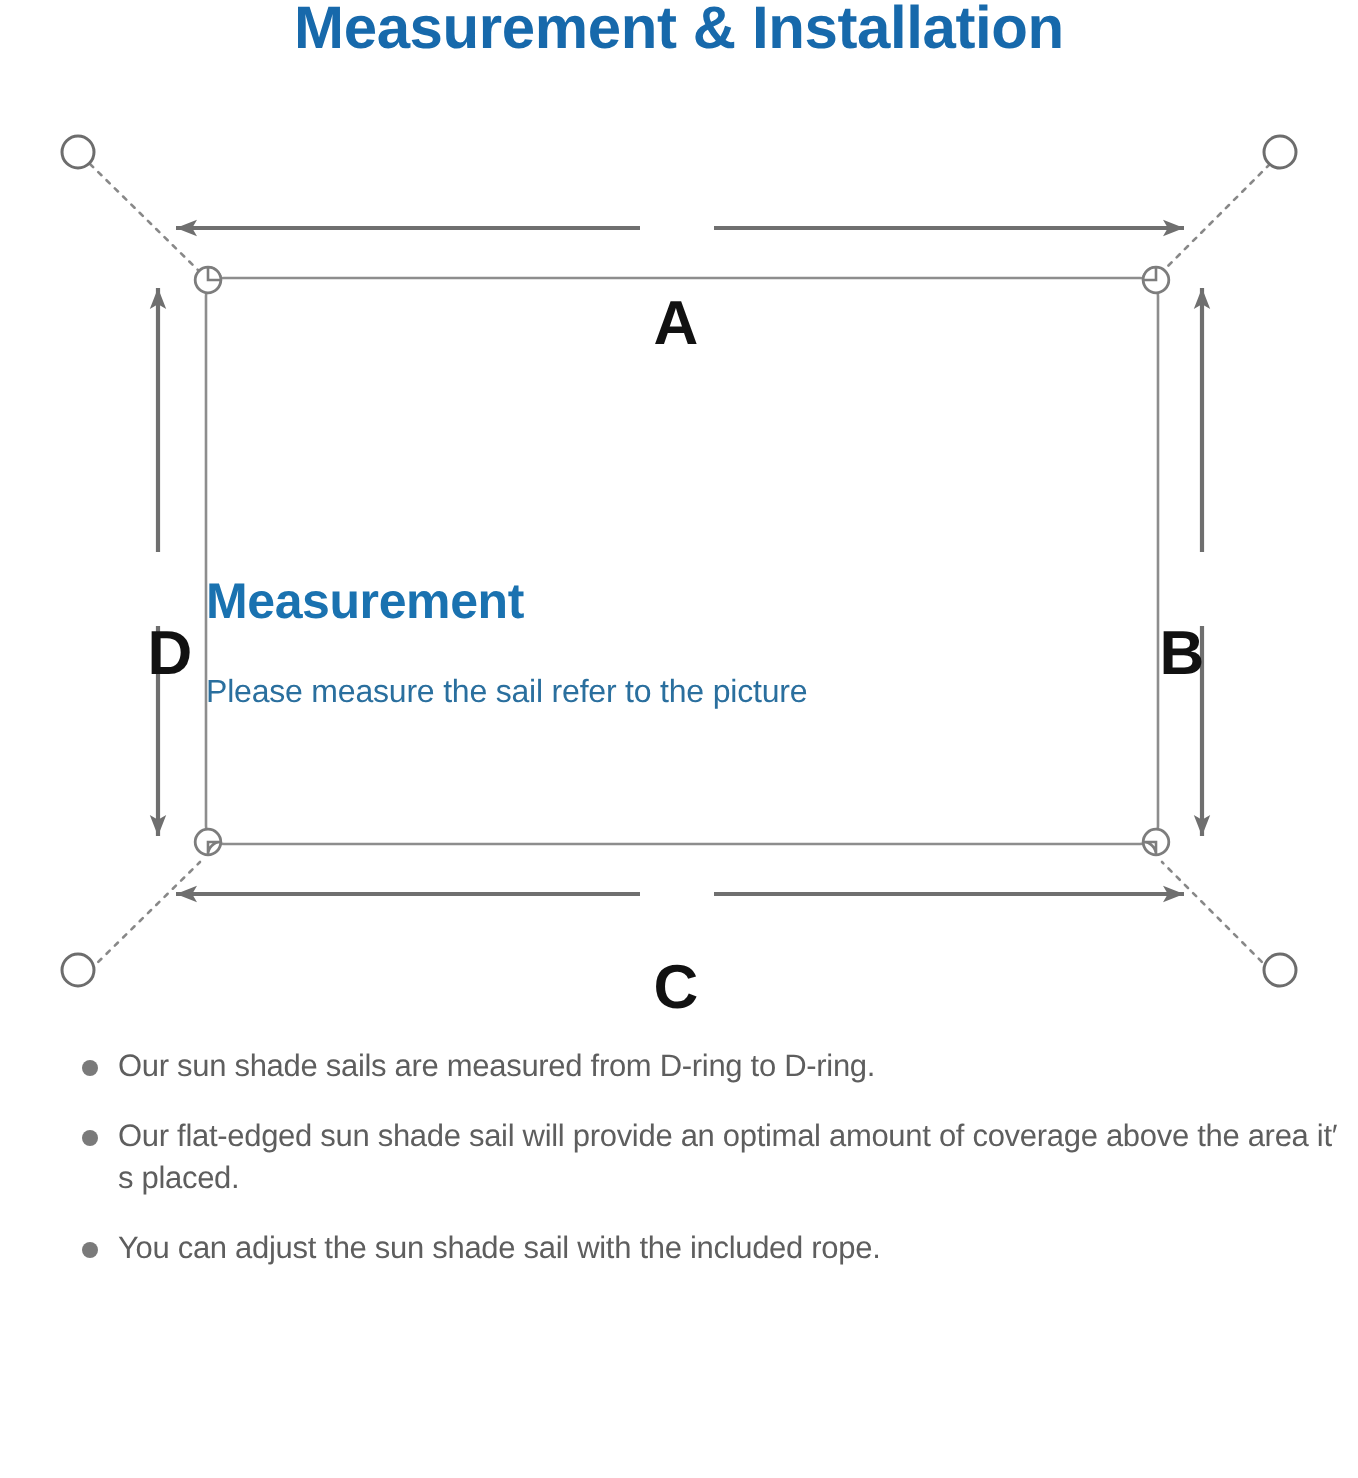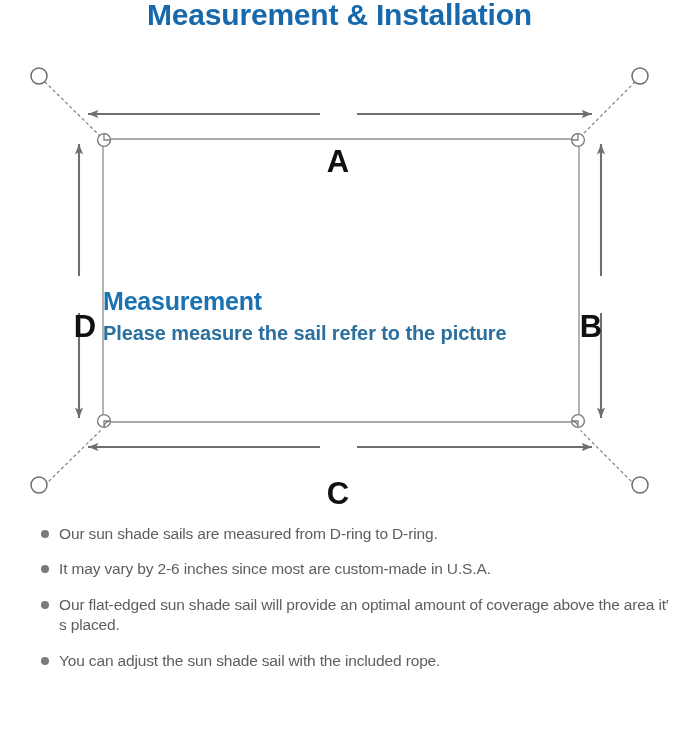--- a/index.html
+++ b/index.html
@@ -75,24 +75,24 @@
   }
   .center-title {
     font-family: "Liberation Sans", sans-serif;
     font-size: 25px;
     font-weight: bold;
     color: #1a72b0;
     line-height: 1.1;
     letter-spacing: -0.2px;
   }
   .center-sub {
-    margin-top: 6px;
-    font-family: "Liberation Sans", sans-serif;
-    font-size: 20px;
-    font-weight: bold;
+    margin-top: 22px;
+    font-family: "Liberation Sans", sans-serif;
+    font-size: 16px;
+    font-weight: normal;
     color: #2a6f9e;
     letter-spacing: -0.1px;
   }
 
   
   .notes {
     position: absolute;
     left: 0;
     top: 524px;
     width: 679px;
@@ -198,24 +198,20 @@
 
   </div>
 
   <div class="notes">
     <div class="note-row">
       <span class="note-bullet"></span>
       <span>Our sun shade sails are measured from D-ring to D-ring.</span>
     </div>
     <div class="note-row">
       <span class="note-bullet"></span>
-      <span>It may vary by 2-6 inches since most are custom-made in U.S.A.</span>
-    </div>
-    <div class="note-row">
-      <span class="note-bullet"></span>
       <span>Our flat-edged sun shade sail will provide an optimal amount of coverage above the area it′ s placed.</span>
     </div>
     <div class="note-row">
       <span class="note-bullet"></span>
       <span>You can adjust the sun shade sail with the included rope.</span>
     </div>
   </div>
 
 </div>
 

